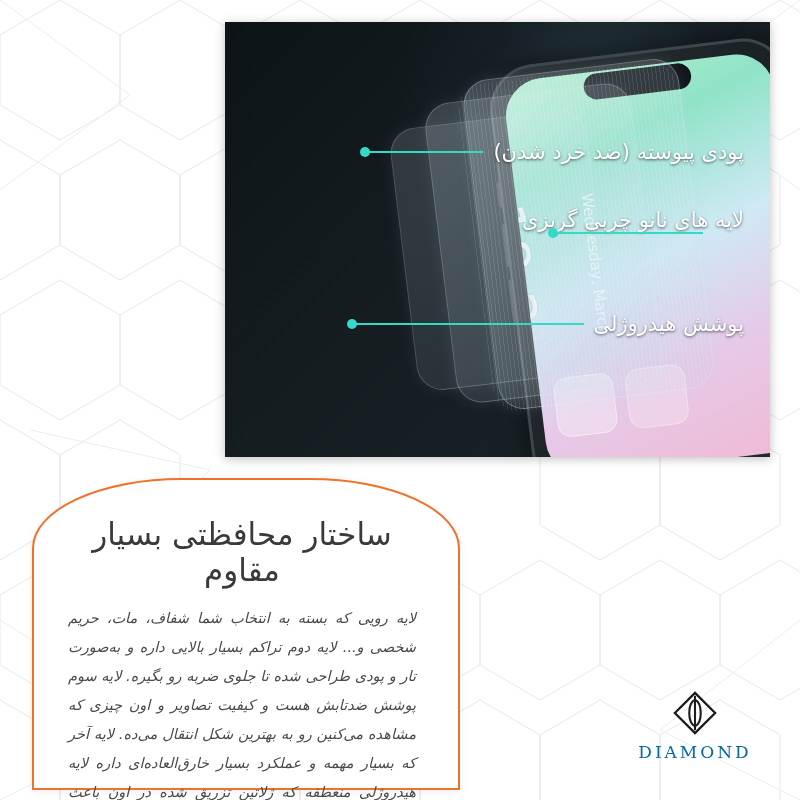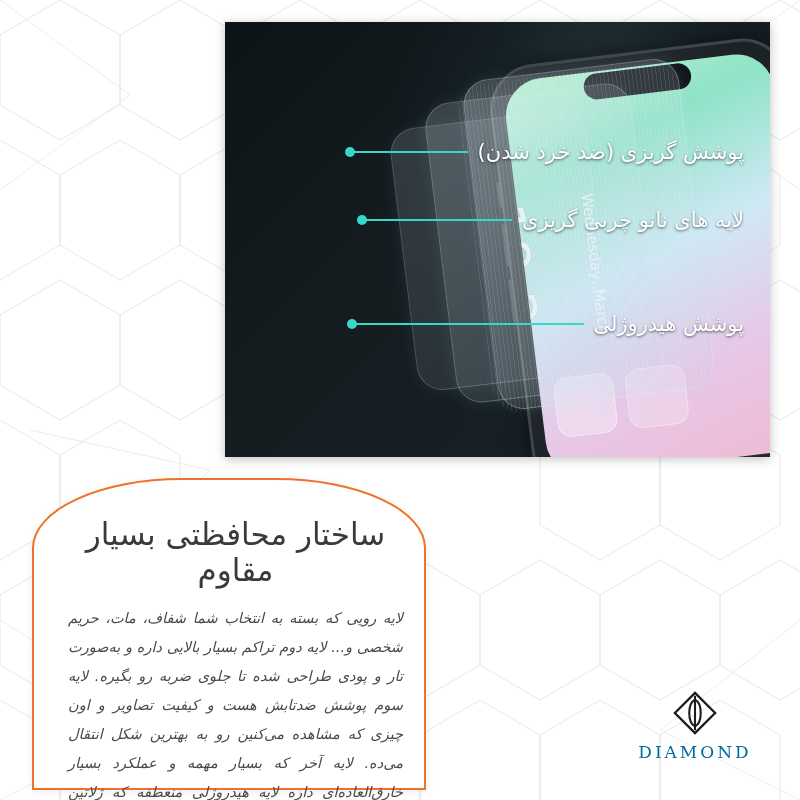--- a/index.html
+++ b/index.html
@@ -192,29 +192,29 @@
     height: 10px;
     border-radius: 50%;
     background: #35d9c8;
   }
 
   
   .desc-card {
     position: absolute;
     left: 32px;
     top: 478px;
-    width: 394px;
+    width: 428px;
     height: 312px;
     background: #ffffff;
     border: 2px solid #f0712a;
     border-top-left-radius: 150px 70px;
     border-top-right-radius: 150px 70px;
     box-shadow: 0 2px 8px rgba(0,0,0,0.07);
     box-sizing: border-box;
-    padding: 34px 21px 18px 34px;
+    padding: 34px 42px 18px 34px;
     direction: rtl;
   }
   .desc-title {
     text-align: center;
     font-size: 31px;
     color: #3a3a3a;
     letter-spacing: 1px;
     margin: 2px 0 16px 0;
     font-family: "DejaVu Sans", sans-serif;
   }
@@ -319,24 +319,24 @@
       <div class="phone-notch"></div>
     </div>
   </div>
 
   <div class="glass-sheet gs3"></div>
   <div class="glass-sheet gs2"></div>
   <div class="glass-sheet gs1"></div>
   <div class="gs-texture"></div>
 
   <div class="callout" style="top:118px;">
-    <span class="callout-label">پوشش گریزی (ضد خرد شدن)</span>
+    <span class="callout-label">پودی پیوسته (ضد خرد شدن)</span>
     <span class="callout-line" style="width:118px;"></span>
   </div>
-  <div class="callout" style="top:186px;">
+  <div class="callout" style="top:186px;flex-direction:column;">
     <span class="callout-label">لایه های نانو چربی گریزی</span>
     <span class="callout-line" style="width:150px;"></span>
   </div>
   <div class="callout" style="top:290px;">
     <span class="callout-label">پوشش هیدروژلی</span>
     <span class="callout-line" style="width:232px;"></span>
   </div>
 </div>
 
 <div class="desc-card">

